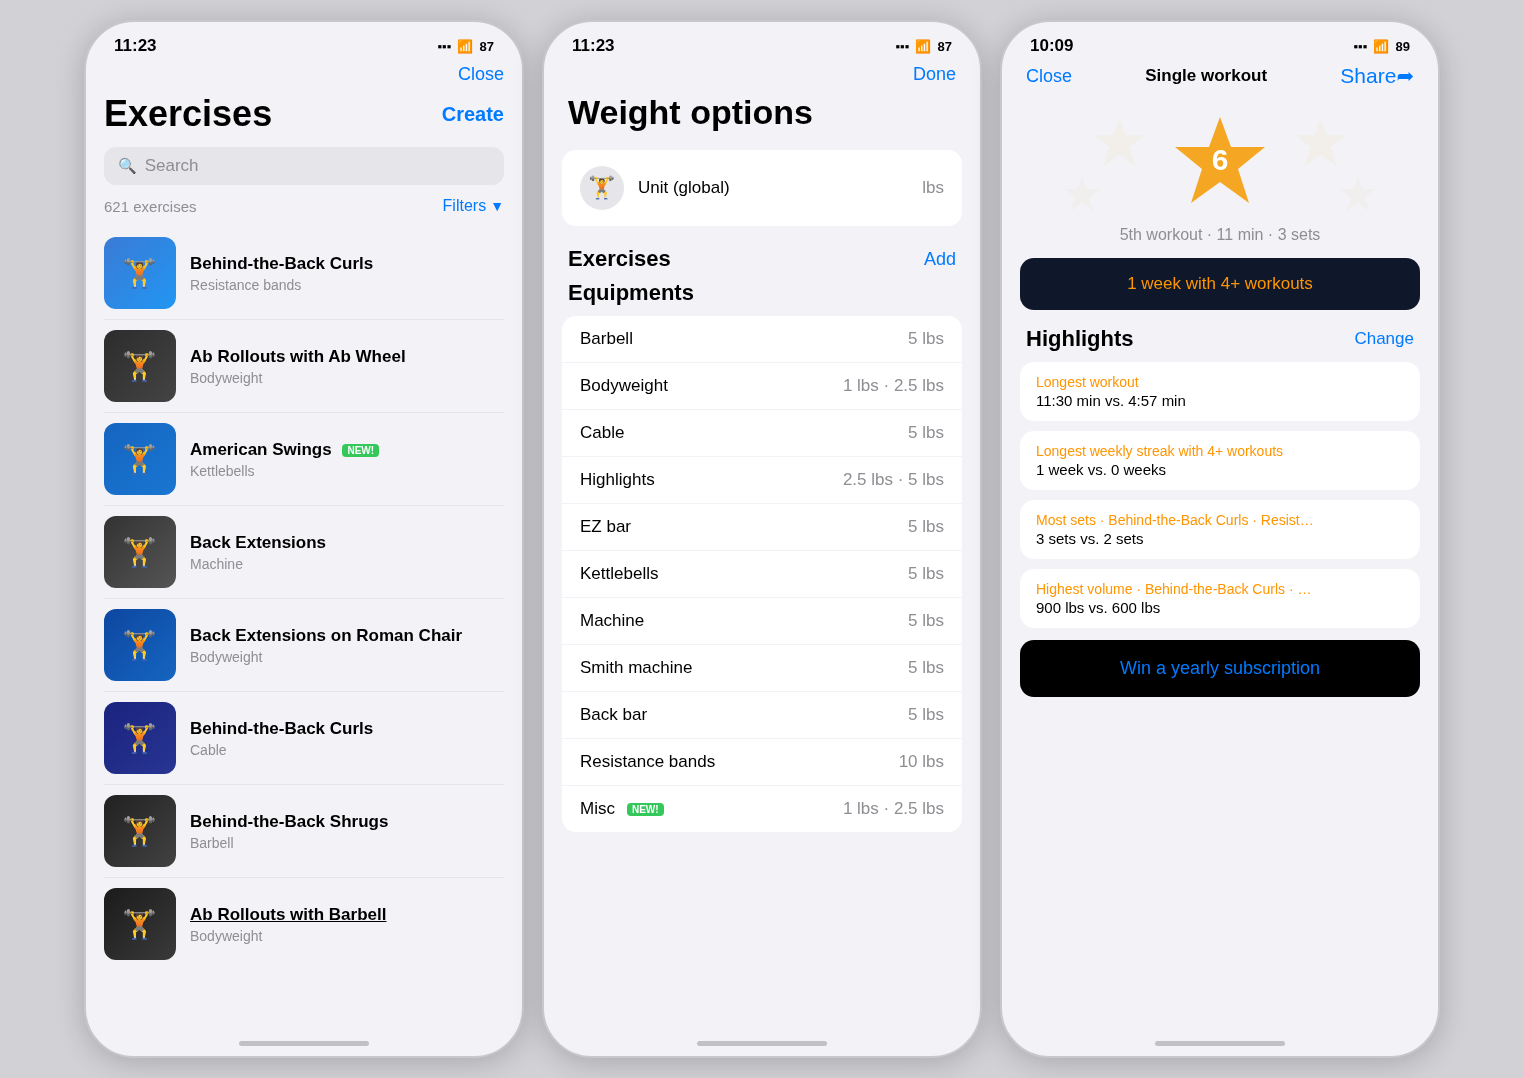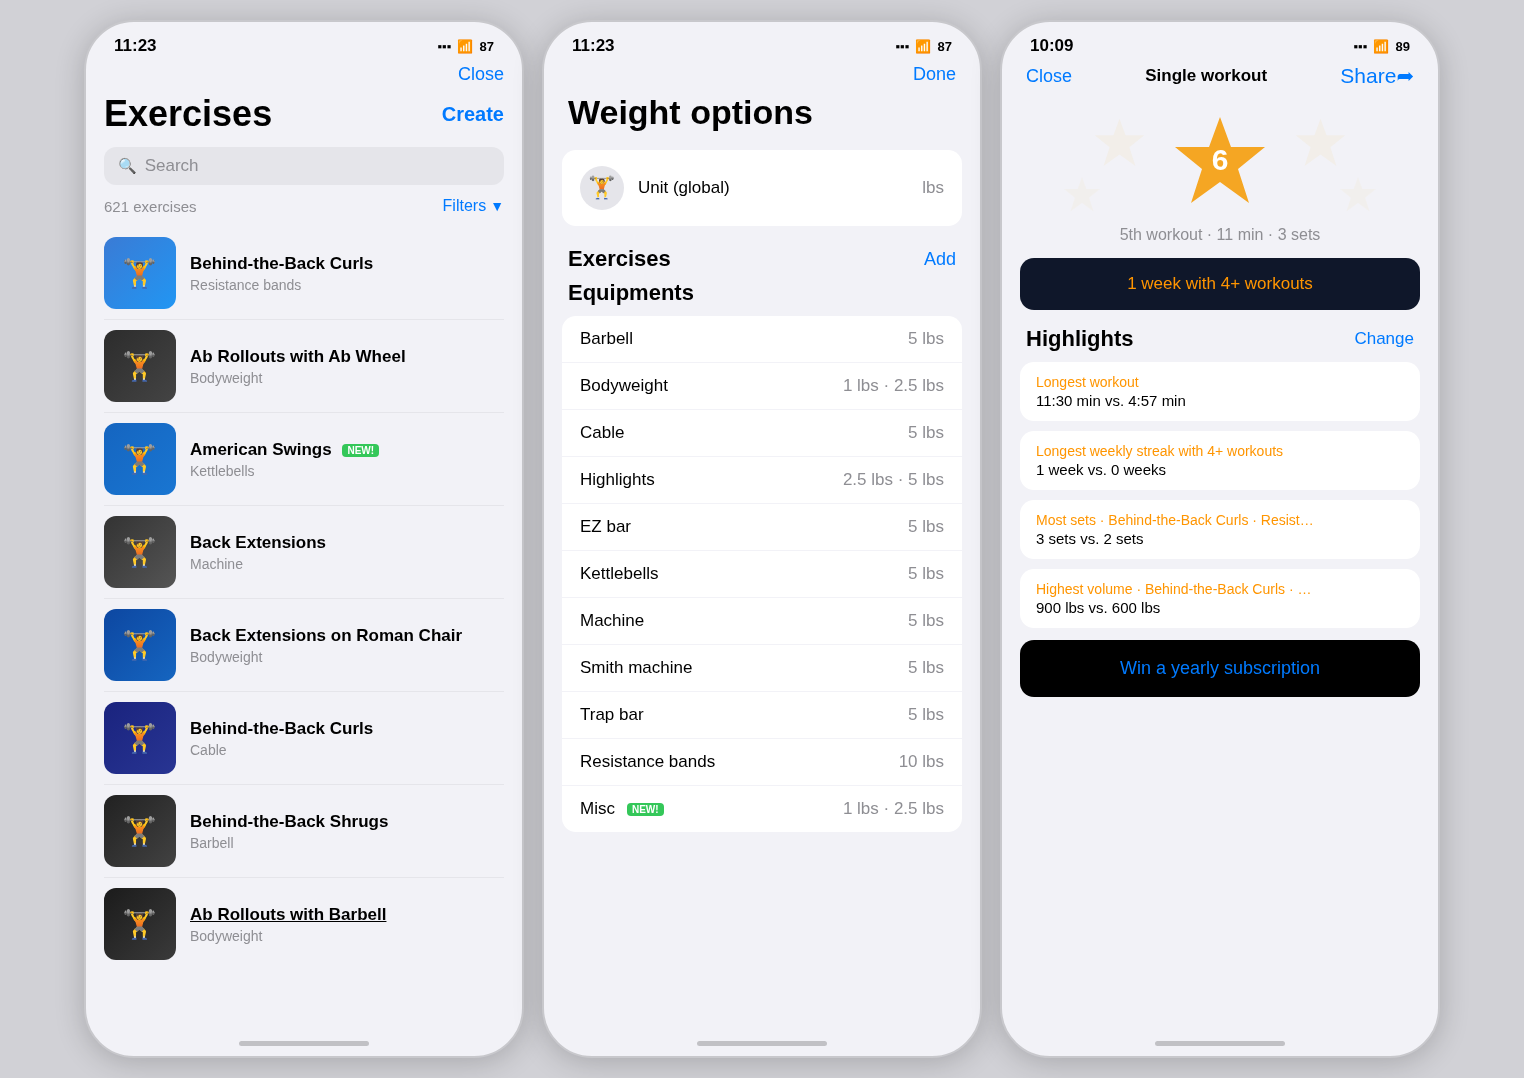--- a/index.html
+++ b/index.html
@@ -602,21 +602,21 @@
         </div>
         <div class="equip-item">
           <span class="equip-name">Machine</span>
           <span class="equip-value">5 lbs</span>
         </div>
         <div class="equip-item">
           <span class="equip-name">Smith machine</span>
           <span class="equip-value">5 lbs</span>
         </div>
         <div class="equip-item">
-          <span class="equip-name">Trap bar</span>
+          <span class="equip-name">Back bar</span>
           <span class="equip-value">5 lbs</span>
         </div>
         <div class="equip-item">
           <span class="equip-name">Resistance bands</span>
           <span class="equip-value">10 lbs</span>
         </div>
         <div class="equip-item">
           <span class="equip-name">Misc <span class="new-badge">NEW!</span></span>
           <span class="equip-value">1 lbs · 2.5 lbs</span>
         </div>

